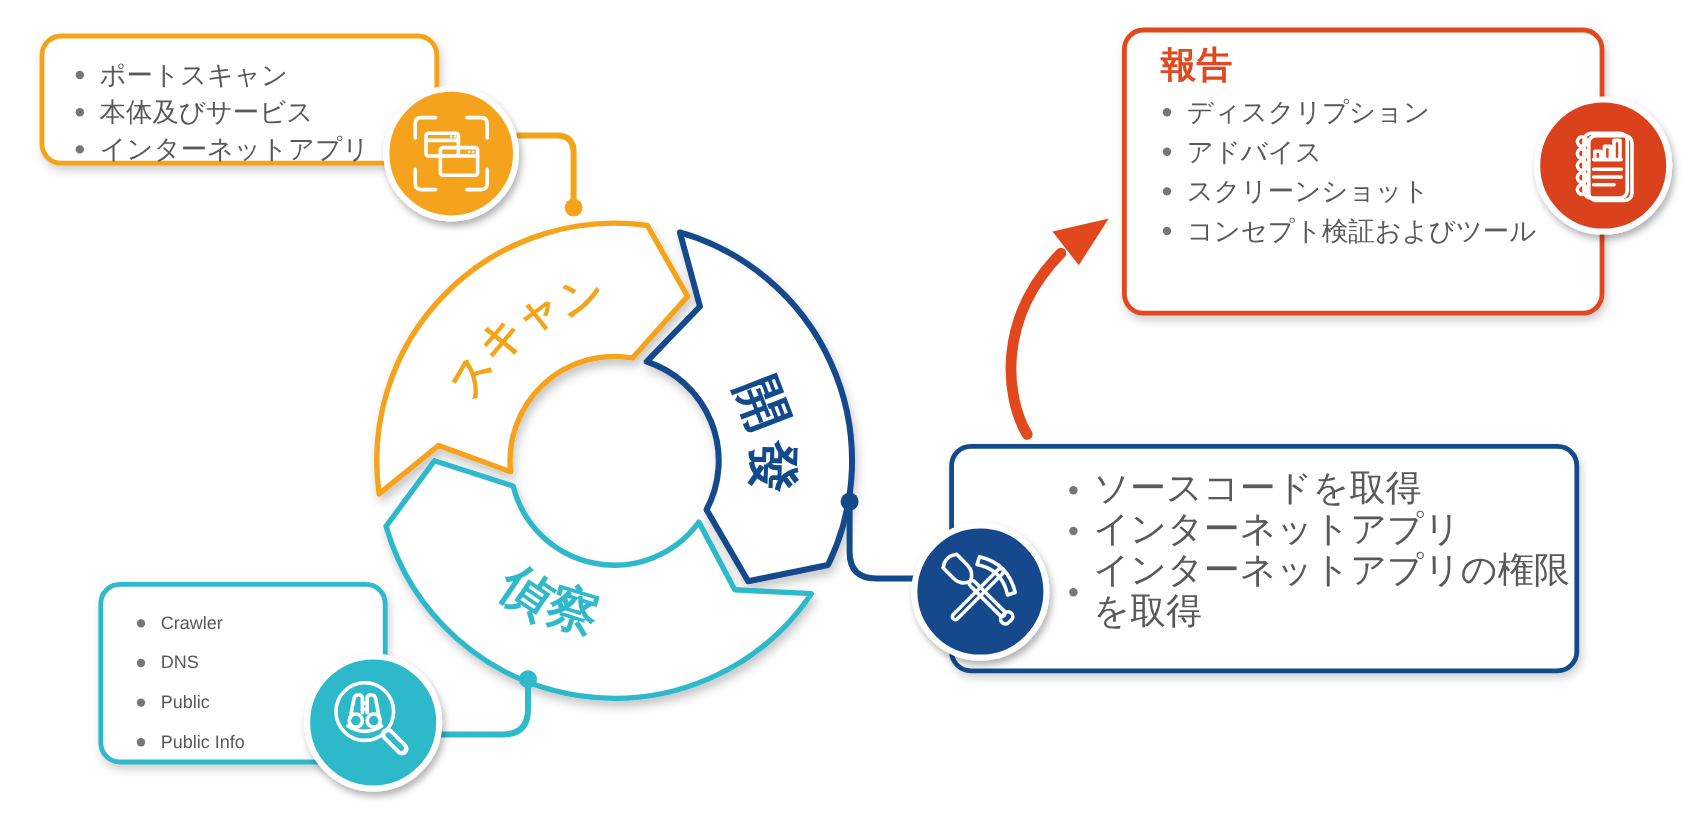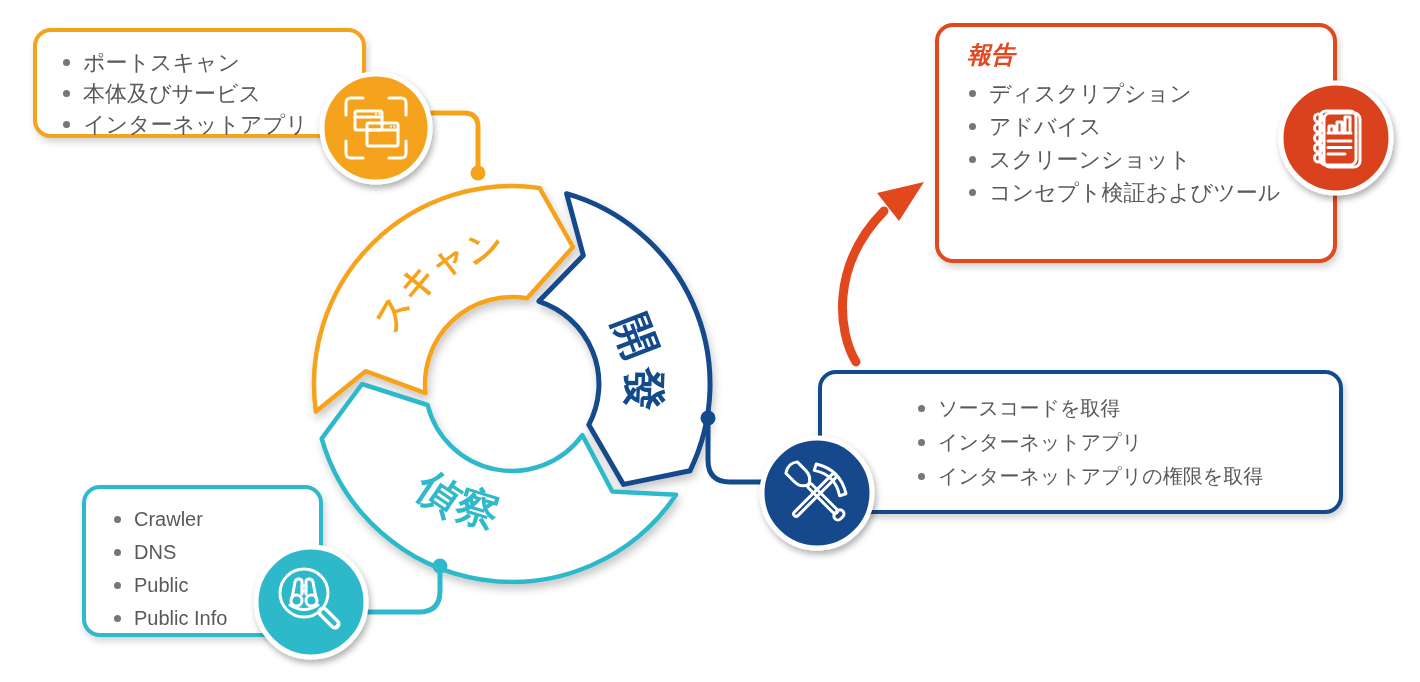--- a/index.html
+++ b/index.html
@@ -18,26 +18,26 @@
         box-shadow:2px 4px 7px rgba(0,0,0,.18);color:var(--text);}
   .card ul{list-style:none;margin:0;padding:0;}
   .card li{position:relative;padding-left:24px;}
   .card li::before{content:"";position:absolute;left:4px;top:50%;margin-top:-3.5px;
         width:7px;height:7px;border-radius:50%;background:#767676;}
 
   #card-scan{left:33px;top:28px;width:333px;height:110px;border:4px solid var(--orange);
         padding:15px 0 0 22px;font-size:22px;line-height:31px;}
   #card-report{left:935px;top:23px;width:402px;height:240px;border:4px solid var(--red);
         padding:10px 0 0 26px;font-size:22px;line-height:33px;}
-  #card-report .title{font-size:24px;font-weight:bold;color:var(--red);
-        line-height:32px;margin:2px 0 6px 2px;font-style:italic;}
-  #card-exploit{left:818px;top:370px;width:525px;height:144px;border:4px solid var(--navy);
-        padding:17px 0 0 92px;font-size:20px;line-height:34px;}
+  #card-report .title{font-size:30px;font-weight:bold;color:var(--red);
+        line-height:32px;margin:2px 0 6px 2px;}
+  #card-exploit{left:791px;top:370px;width:525px;height:191px;border:4px solid var(--navy);
+        padding:17px 0 0 92px;font-size:30px;line-height:34px;}
   #card-recon{left:82px;top:485px;width:241px;height:152px;border:4px solid var(--cyan);
-        padding:14px 0 12px 24px;font-size:20px;line-height:33px;}
+        padding:14px 0 12px 24px;font-size:15px;line-height:33px;}
 
   .seg{fill:#fff;stroke-linejoin:round;}
   .ring-label{font-weight:bold;}
   .conn{fill:none;stroke-linecap:round;stroke-linejoin:round;}
   .ic{fill:none;stroke:#fff;stroke-width:3;stroke-linecap:round;stroke-linejoin:round;}
 </style>
 </head>
 <body>
 
 <div id="stage">

